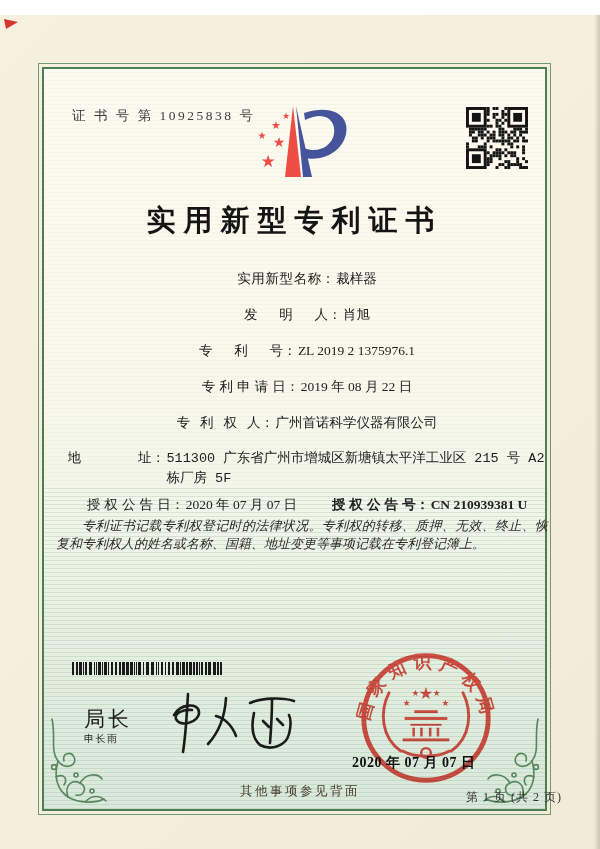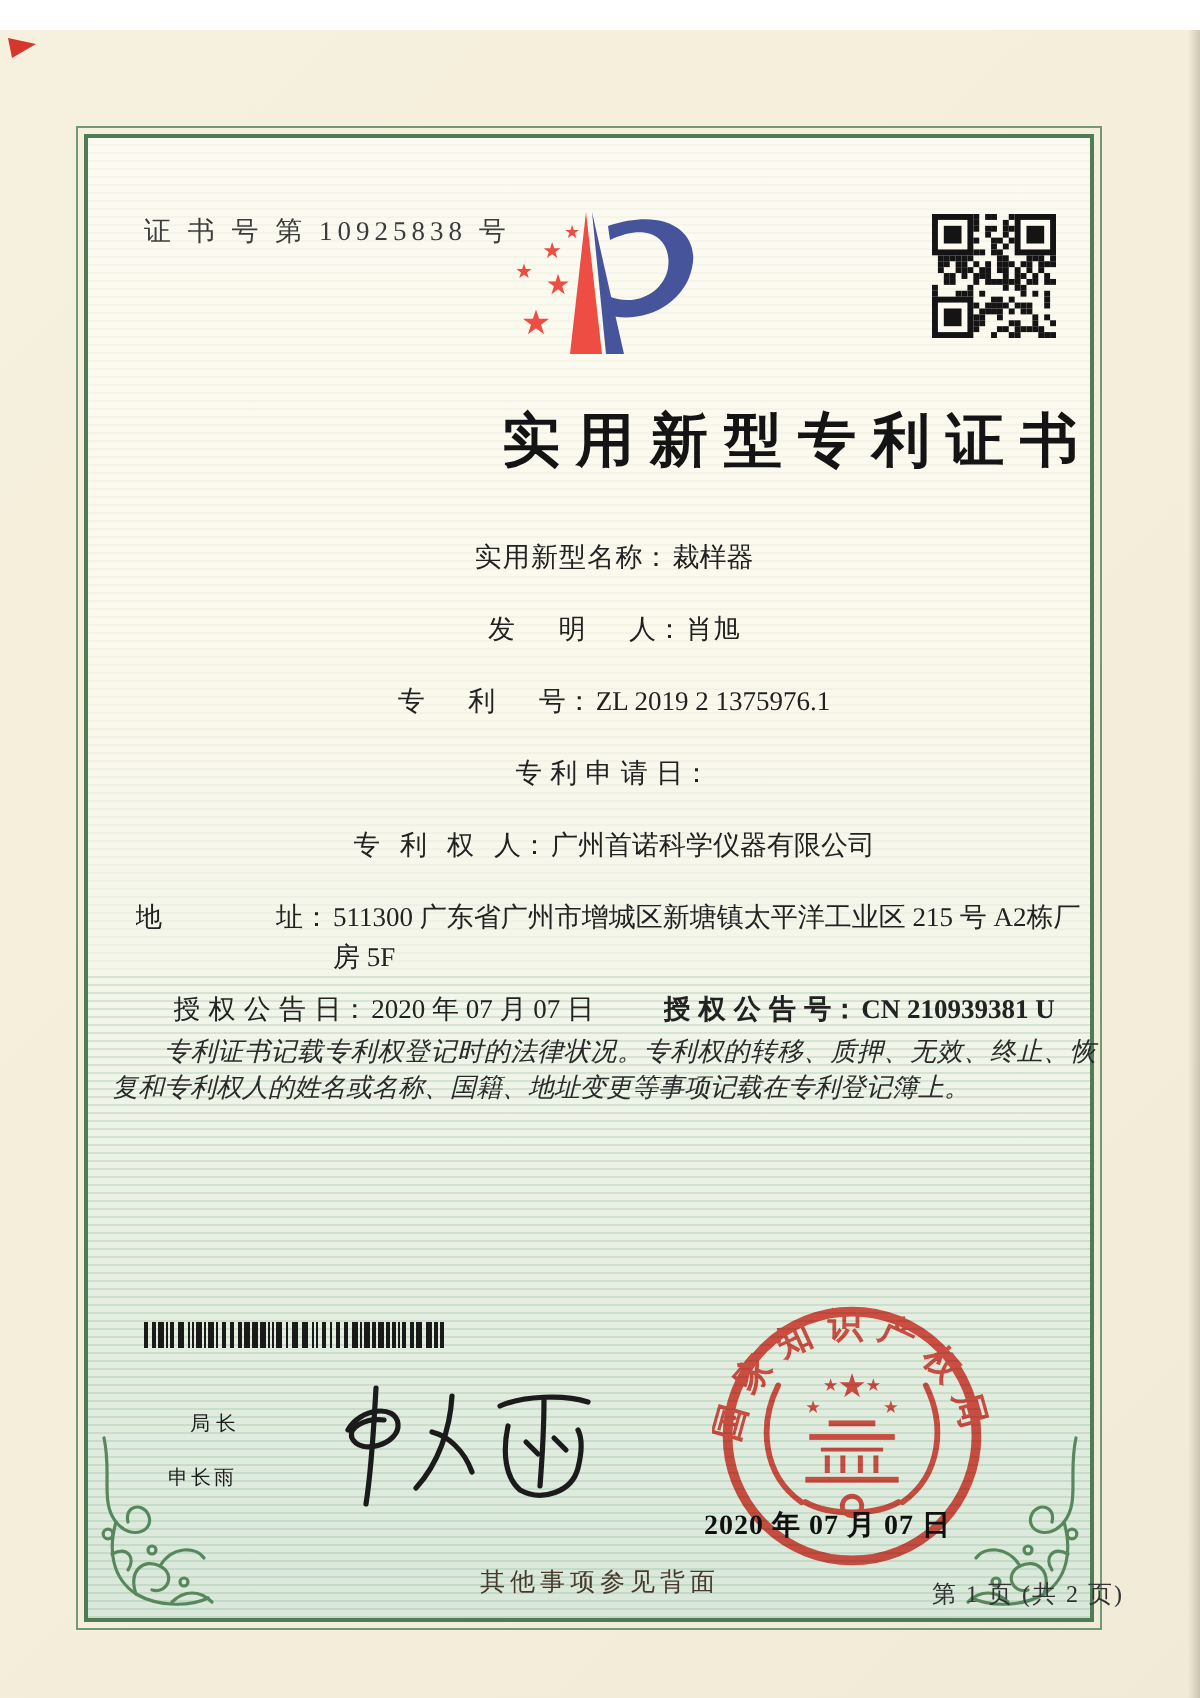--- a/index.html
+++ b/index.html
@@ -33,42 +33,42 @@
     opacity:.55;
   }
   .flourish{position:absolute;width:62px;height:92px;}
   .flourish svg{display:block;}
   .fl-br{transform:scaleX(-1);}
 
   .cert-no{position:absolute;left:72px;top:92px;font-size:13.5px;letter-spacing:2.5px;color:#3c3c3c;}
   .logo{position:absolute;left:246px;top:86px;width:108px;height:82px;}
   .qr{position:absolute;left:466px;top:92px;width:62px;height:62px;}
   .title{
-    position:absolute;left:42px;top:186px;width:505px;text-align:right;
+    position:absolute;left:42px;top:186px;width:505px;text-align:center;
     font-size:29px;font-weight:700;letter-spacing:8px;color:#141414;
   }
 
   .fields{position:absolute;left:72px;top:254px;width:470px;font-size:13.5px;}
   .frow{display:flex;line-height:20px;margin-bottom:16px;justify-content:center;}
-  .frow-addr{margin-bottom:6px;}
+  .frow-addr{margin-bottom:6px;font-family:Liberation Mono, monospace;}
   .flabel{width:84px;text-align:justify;text-align-last:justify;white-space:nowrap;overflow:hidden;flex:none;}
   .fcolon{flex:none;width:15px;}
   .fvalue{flex:none;max-width:380px;}
   .fvalue-grant{width:146px;}
   .grant-pair2{display:flex;font-weight:bold;}
 
   .paragraphs{
     position:absolute;left:56px;top:502px;width:492px;
     font-size:13px;line-height:17.6px;font-style:italic;color:#2a2a2a;
   }
   .paragraphs p{margin:0;text-indent:2em;text-align:justify;}
 
   .barcode{position:absolute;left:72px;top:646px;width:154px;height:13px;}
 
-  .sig-title{position:absolute;left:95px;top:690px;font-size:10px;letter-spacing:3px;
+  .sig-title{position:absolute;left:84px;top:690px;font-size:21px;letter-spacing:3px;
     font-family:"Liberation Sans","DejaVu Sans",sans-serif;color:#1d1d1d;}
   .sig-name{position:absolute;left:84px;top:717px;font-size:10px;letter-spacing:1.5px;
     font-family:"Liberation Sans","DejaVu Sans",sans-serif;color:#1d1d1d;}
   .signature{position:absolute;left:158px;top:674px;width:152px;height:68px;}
 
   .seal{position:absolute;left:356px;top:633px;width:140px;height:140px;opacity:.88;mix-blend-mode:multiply;}
   .seal-date{position:absolute;left:352px;top:739px;font-size:14px;font-weight:600;color:#101010;letter-spacing:.5px;}
 
   .page-info{position:absolute;left:42px;top:774px;width:520px;text-align:right;font-size:12px;letter-spacing:1px;color:#333;}
   .footer-note{position:absolute;left:0;top:768px;width:600px;text-align:center;font-size:12.5px;letter-spacing:2.5px;color:#453a2b;}
@@ -310,20 +310,21 @@
         <span class="fvalue">肖旭</span>
     </div>
     <div class="frow">
       <span class="flabel">专利号</span>
         <span class="fcolon">：</span>
         <span class="fvalue">ZL 2019 2 1375976.1</span>
     </div>
     <div class="frow">
       <span class="flabel">专利申请日</span>
         <span class="fcolon">：</span>
+        <span class="fvalue">2019 年 08 月 22 日</span>
     </div>
     <div class="frow">
       <span class="flabel">专利权人</span>
         <span class="fcolon">：</span>
         <span class="fvalue">广州首诺科学仪器有限公司</span>
     </div>
     <div class="frow frow-addr">
       <span class="flabel">地址</span>
         <span class="fcolon">：</span>
         <span class="fvalue">511300 广东省广州市增城区新塘镇太平洋工业区 215 号 A2栋厂房 5F</span>

